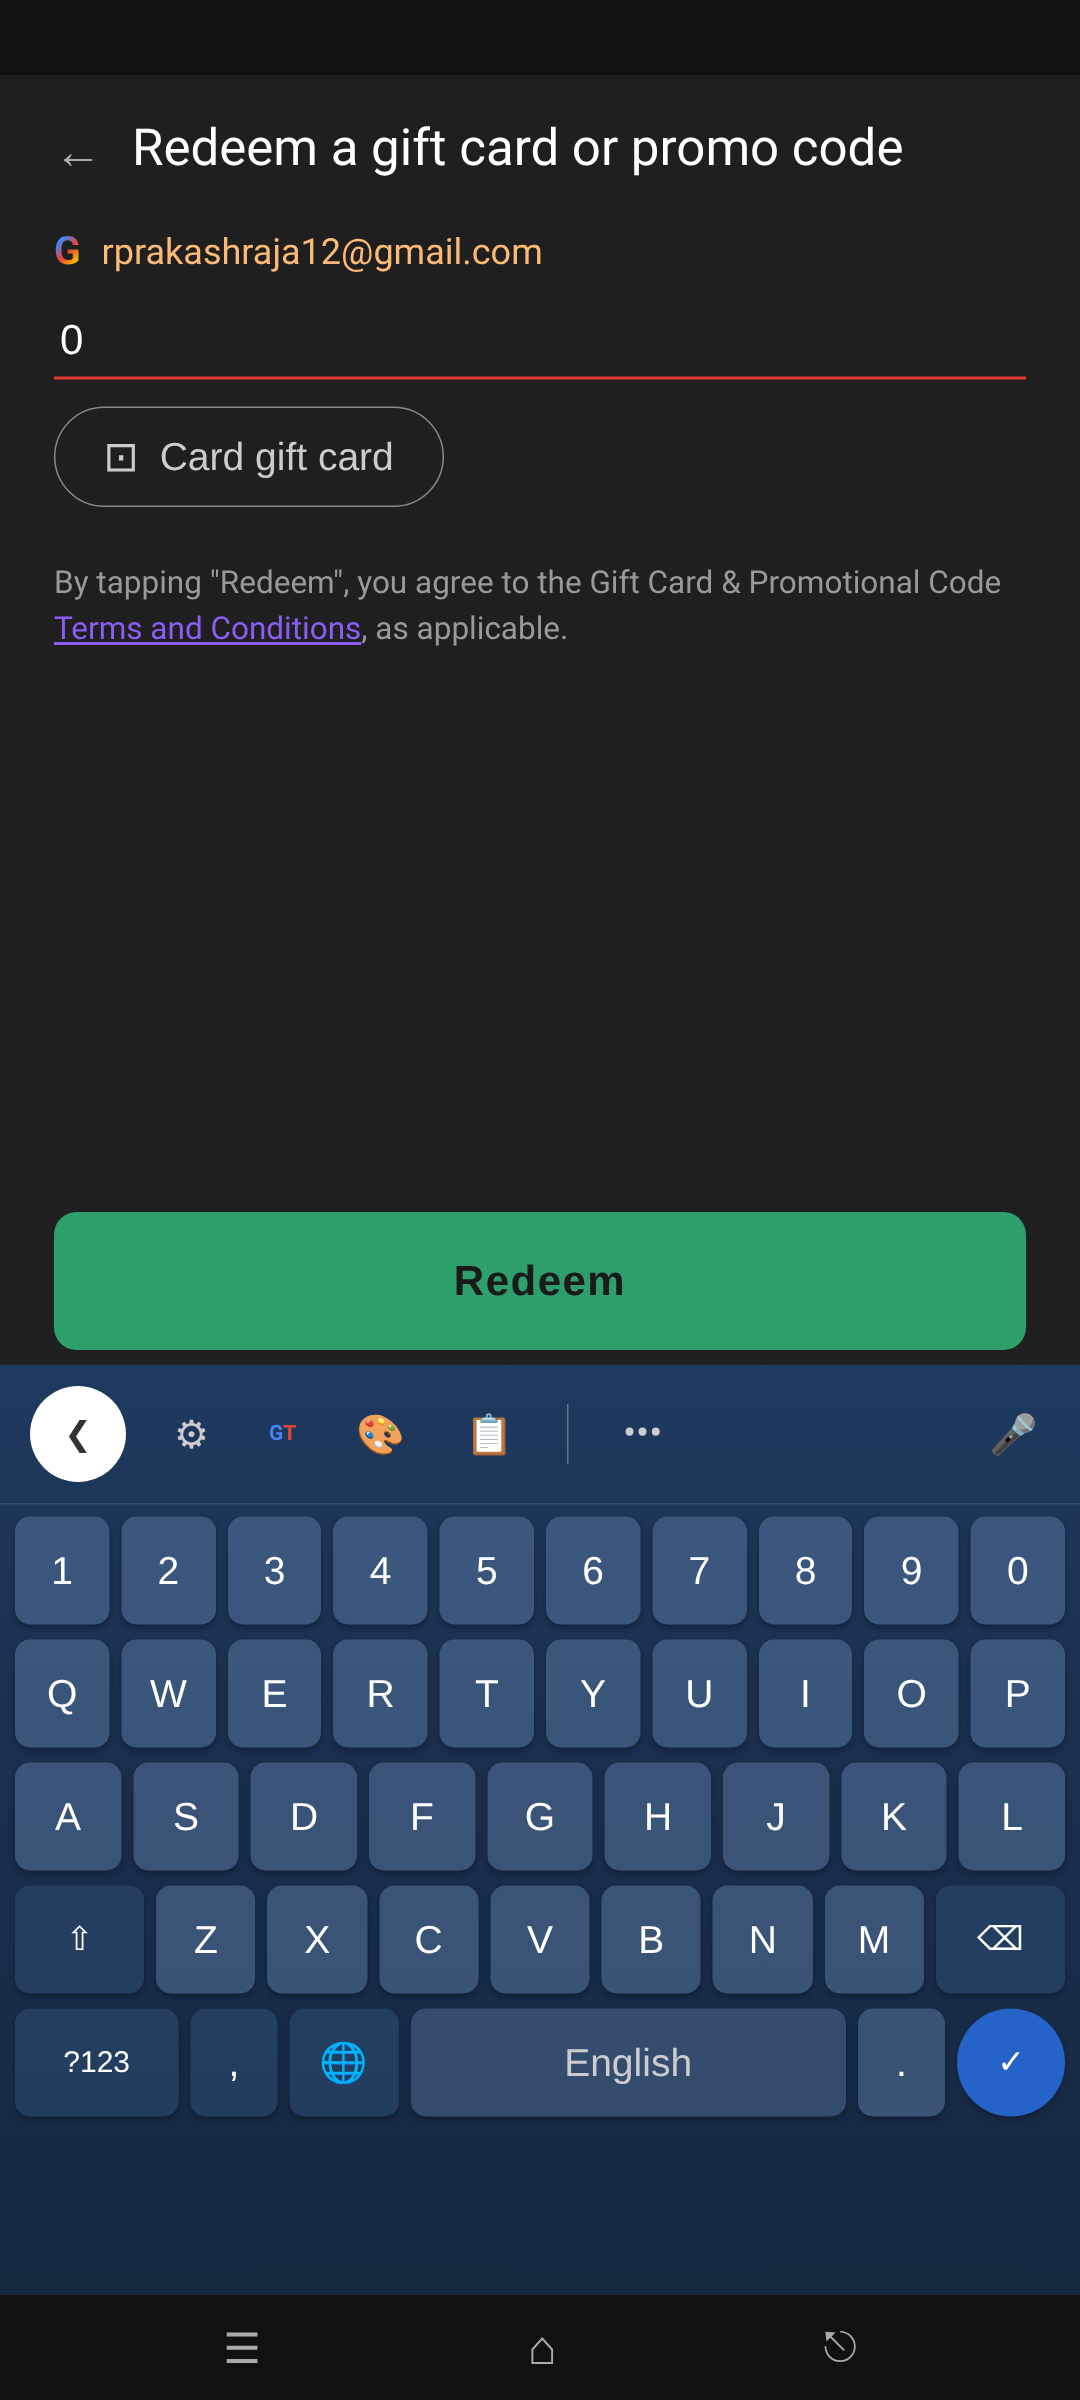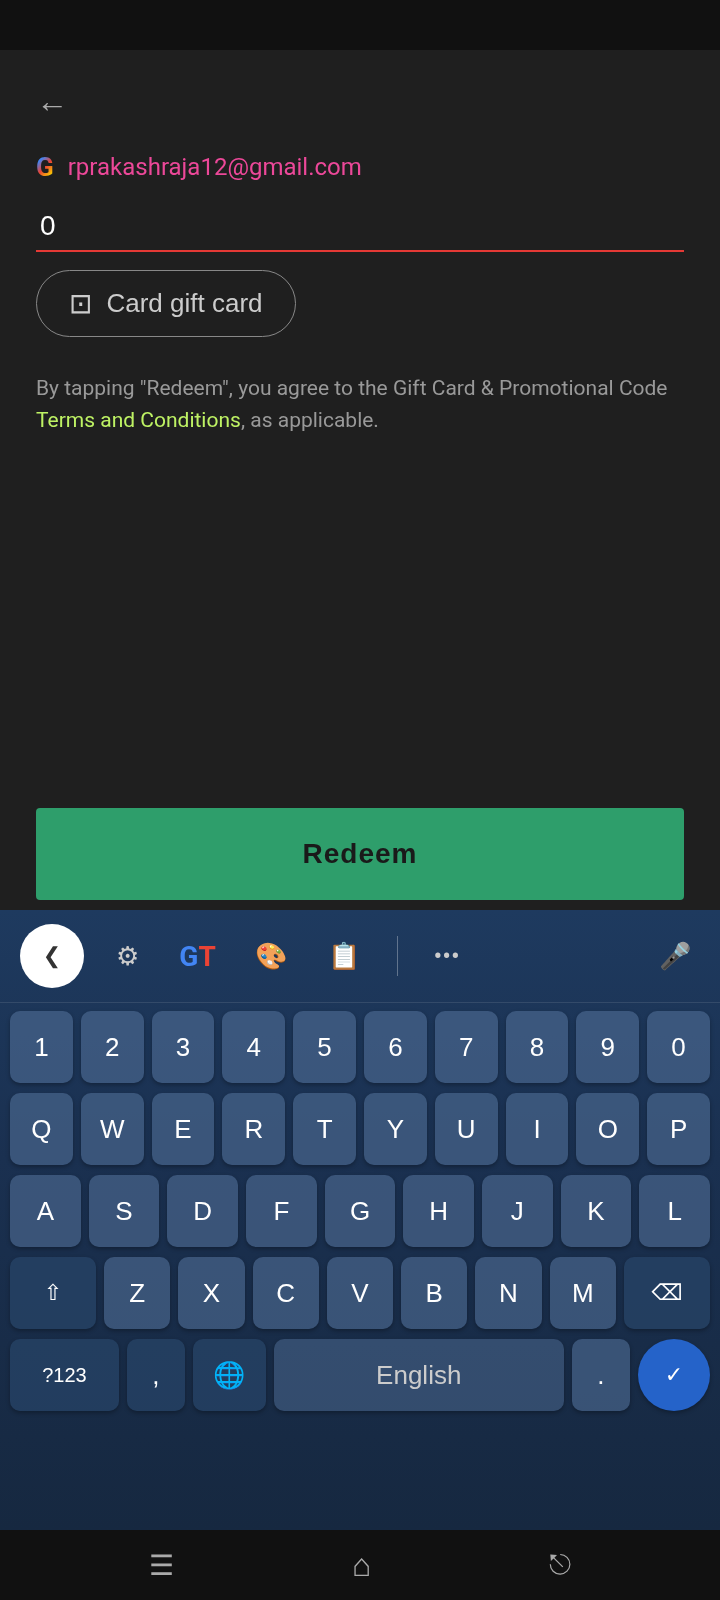--- a/index.html
+++ b/index.html
@@ -65,21 +65,21 @@
     .google-g {
       font-size: 26px;
       font-weight: bold;
       background: linear-gradient(135deg, #4285F4 25%, #EA4335 50%, #FBBC05 75%, #34A853 100%);
       -webkit-background-clip: text;
       -webkit-text-fill-color: transparent;
       background-clip: text;
     }
 
     .account-email {
-      color: #ec4899;
+      color: #fdba74;
       font-size: 24px;
     }
 
     
     .input-container {
       margin-bottom: 18px;
       border-bottom: 2px solid #e53935;
     }
 
     .code-input {
@@ -127,32 +127,33 @@
     }
 
     
     .terms-text {
       color: #999999;
       font-size: 21px;
       line-height: 1.5;
     }
 
     .terms-link {
-      color: #bef264;
+      color: #8b5cf6;
+      text-decoration: underline;
     }
 
     
     .redeem-button {
       position: absolute;
       bottom: 50px;
       left: 36px;
       right: 36px;
       background: #2e9e6b;
       border: none;
-      border-radius: 4px;
+      border-radius: 15px;
       padding: 30px;
       color: #1a1a1a;
       font-size: 28px;
       font-weight: 600;
       letter-spacing: 1px;
       cursor: pointer;
       text-align: center;
     }
 
     
@@ -307,20 +308,21 @@
 </head>
 <body>
 
 <div class="status-bar"></div>
 
 <div class="main-content">
 
   
   <div class="header">
     <span class="back-arrow">←</span>
+    <h1 class="page-title">Redeem a gift card or promo code</h1>
   </div>
 
   
   <div class="account-row">
     <span class="google-g">G</span>
     <span class="account-email">rprakashraja12@gmail.com</span>
   </div>
 
   
   <div class="input-container">
@@ -345,21 +347,21 @@
 
 </div>
 
 <div class="keyboard-area" style="position:absolute;bottom:70px;left:0;right:0;height:620px;">
 
   <div class="keyboard-toolbar">
     <button class="toolbar-btn arrow-btn">
       <span>❮</span>
     </button>
     <span class="toolbar-icon">⚙</span>
-    <span class="toolbar-icon" style="font-size:28px;font-weight:bold;color:#4285F4;">G<span style="color:#EA4335;">T</span></span>
+    <span class="toolbar-icon" style="font-size:14px;font-weight:bold;color:#4285F4;">G<span style="color:#EA4335;">T</span></span>
     <span class="toolbar-icon">🎨</span>
     <span class="toolbar-icon">📋</span>
     <div class="toolbar-divider"></div>
     <span class="toolbar-icon">•••</span>
     <div class="toolbar-spacer"></div>
     <span class="toolbar-icon">🎤</span>
   </div>
 
   <div class="keyboard-keys">
     <div class="key-row">

